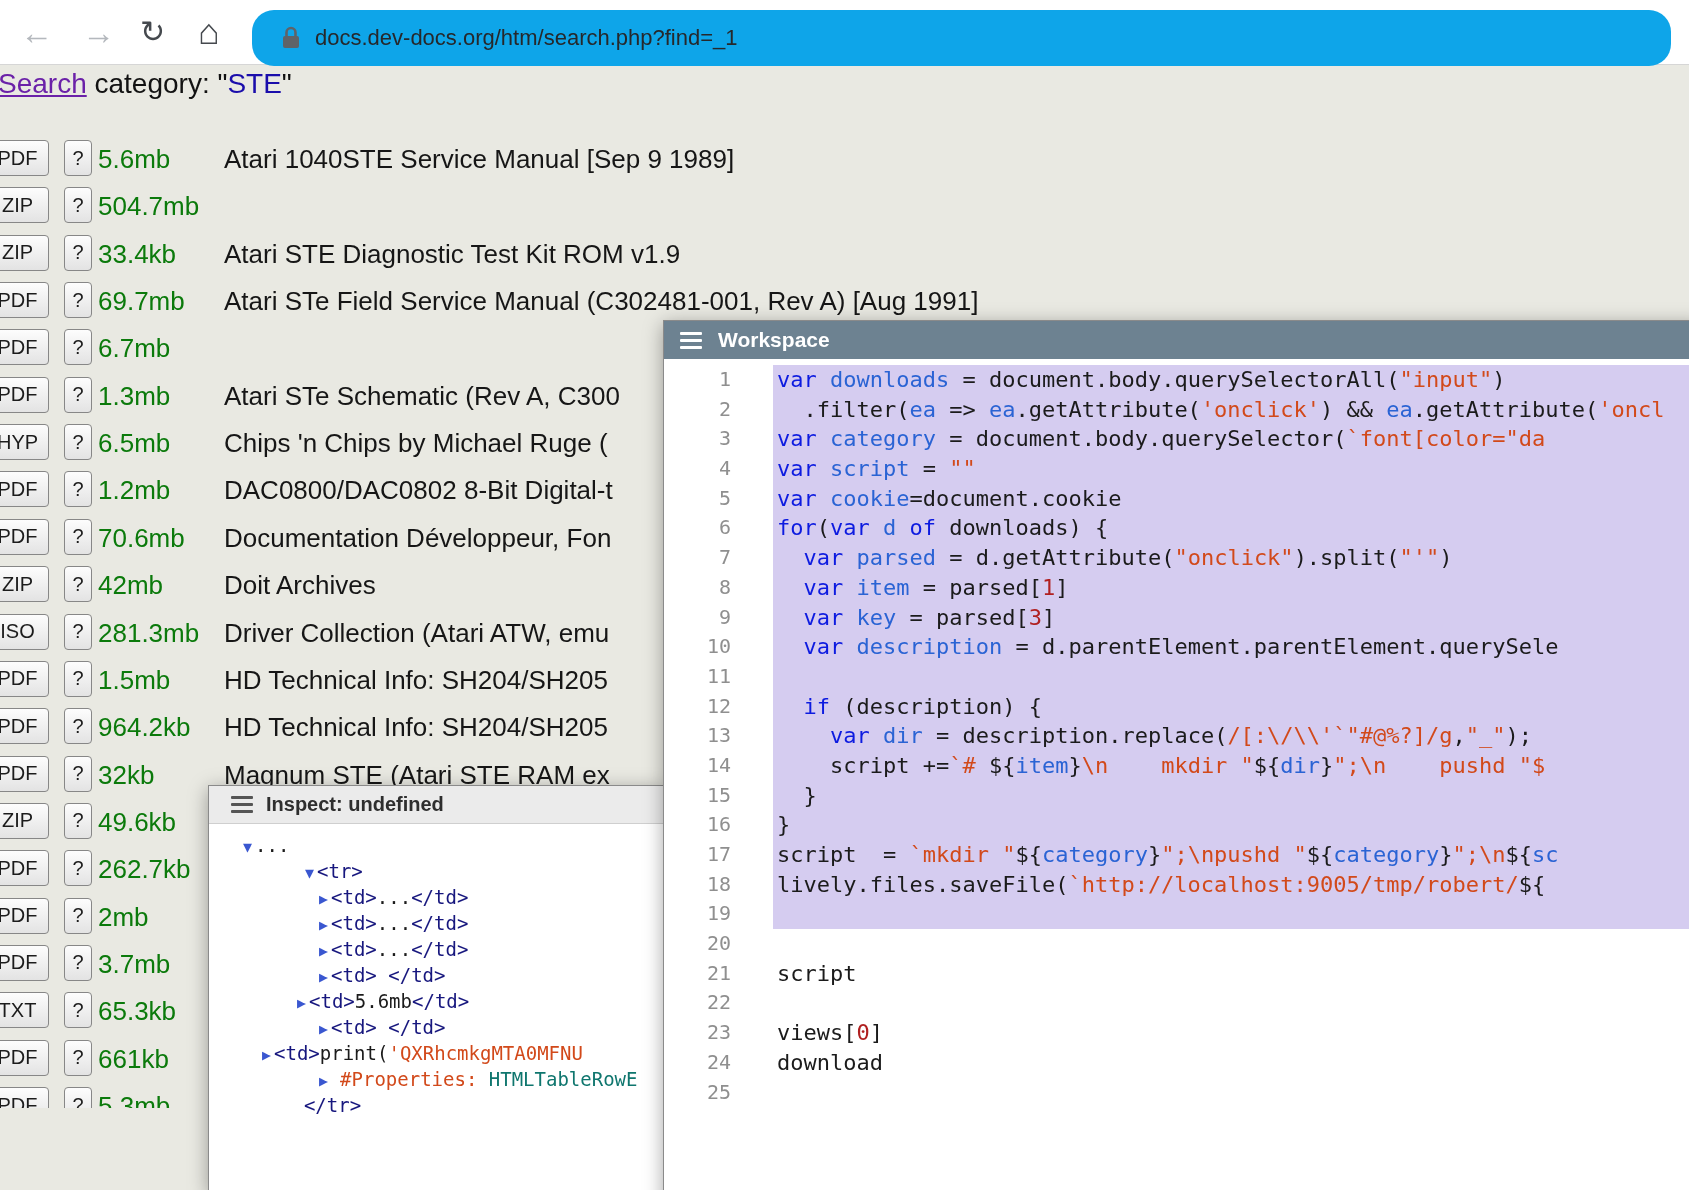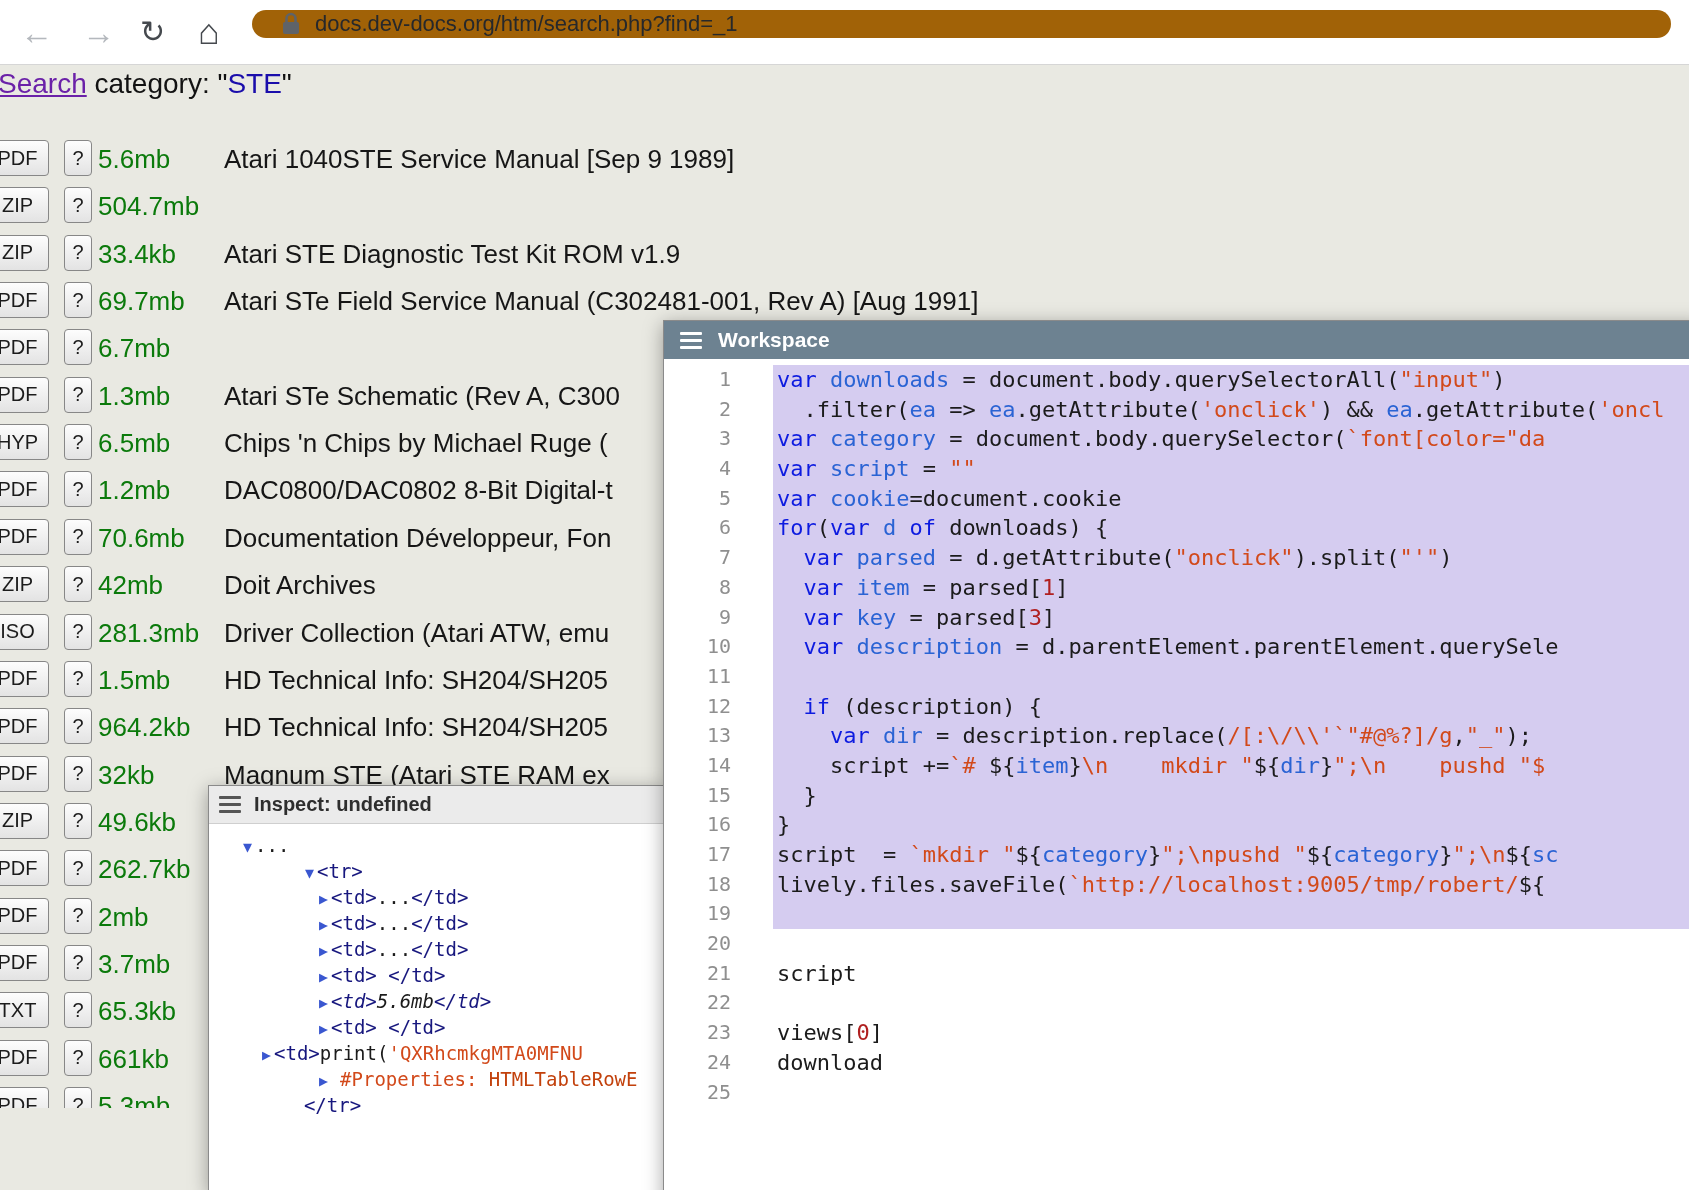--- a/index.html
+++ b/index.html
@@ -8,22 +8,22 @@
   
   .chrome{position:absolute;top:0;left:0;width:100%;height:64px;background:#fff;
     border-bottom:1px solid #d6d6d6;z-index:20;}
   .navicon{position:absolute;top:50%;transform:translateY(-50%);font-size:33px;
     color:#45494e;cursor:pointer;line-height:1;}
   .navicon.disabled{color:#b4b8bd;}
   .nav-back{left:20px;}
   .nav-fwd{left:82px;}
   .nav-refresh{left:140px;font-size:30px;}
   .nav-home{left:198px;font-size:36px;}
-  .omnibox{position:absolute;left:252px;top:10px;height:28px;right:18px;
-    background:#a16207;border-radius:22px;display:flex;align-items:center;
+  .omnibox{position:absolute;left:252px;top:10px;height:56px;right:18px;
+    background:#0ea5e9;border-radius:22px;display:flex;align-items:center;
     padding-left:30px;gap:15px;}
   .url{font-size:22px;color:#26282b;white-space:nowrap;}
 
   
   .page{position:absolute;top:65px;left:0;right:0;bottom:0;background:#e9e9e2;}
   .header{position:absolute;top:3px;left:-2px;font-size:28px;color:#121212;white-space:pre;}
   .slink{color:#6b21a8;text-decoration:underline;cursor:pointer;}
   .cat{color:#1a0dab;}
 
   .file-list{position:absolute;top:0;left:0;right:0;height:1043px;overflow:hidden;}
@@ -36,21 +36,21 @@
   .size{position:absolute;left:98px;top:9px;font-size:26px;color:#0b7a0b;white-space:nowrap;}
   .title{position:absolute;left:224px;top:9px;font-size:26px;color:#161616;white-space:nowrap;cursor:pointer;}
 
   
   .window{position:absolute;background:#fff;border:1px solid #8a8a8a;
     box-shadow:0 4px 18px rgba(0,0,0,.35);}
 
   
   .inspect{left:208px;top:720px;width:455px;height:405px;z-index:5;overflow:hidden;}
   .ititle{height:37px;background:#ebebeb;border-bottom:1px solid #cfcfcf;
-    display:flex;align-items:center;padding-left:10px;gap:13px;cursor:move;}
+    display:flex;align-items:center;padding-left:22px;gap:13px;cursor:move;}
   .ititle-text{font-weight:bold;font-size:20px;color:#2e2e2e;}
   .tree{position:absolute;top:38px;left:0;right:0;bottom:0;background:#fff;
     font-family:"DejaVu Sans Mono",monospace;font-size:19px;padding-top:8px;overflow:hidden;}
   .tree-row{height:26px;line-height:26px;white-space:pre;}
 
   
   .workspace{left:663px;top:255px;width:1040px;height:900px;z-index:10;overflow:hidden;}
   .wtitle{height:38px;background:#6d8291;display:flex;align-items:center;
     padding-left:16px;gap:16px;cursor:move;}
   .wtitle-text{color:#ffffff;font-weight:bold;font-size:21px;}
@@ -65,21 +65,21 @@
 
   
   .tk-k{color:#0d1be0;}
   .tk-v{color:#2a63d4;}
   .tk-d{color:#1b1b1b;}
   .tk-s{color:#d2491a;}
   .tk-n{color:#b02020;}
   .tk-a{color:#3a57d0;font-size:15px;padding-right:3px;}
   .tk-t{color:#17177e;}
   .tk-p{color:#d2491a;}
-  .tk-c{color:#c2410c;}
+  .tk-c{color:#0f766e;}
 
   
   .burger{display:inline-flex;flex-direction:column;gap:4px;width:22px;}
   .burger i{display:block;height:3px;border-radius:1px;background:#fff;}
   .burger.dark i{background:#555;}
 </style>
 </head>
 <body>
 
 <div class="chrome">
@@ -235,21 +235,21 @@
         </span>
       <span class="ititle-text">Inspect: undefined</span>
     </div>
     <div class="tree">
         <div class="tree-row" style="padding-left: 34px;"><span class="tk-a">▼</span><span class="tk-d">...</span></div>
         <div class="tree-row" style="padding-left: 96px;"><span class="tk-a">▼</span><span class="tk-t">&lt;tr&gt;</span></div>
         <div class="tree-row" style="padding-left: 110px;"><span class="tk-a">▶</span><span class="tk-t">&lt;td&gt;</span><span class="tk-d">...</span><span class="tk-t">&lt;/td&gt;</span></div>
         <div class="tree-row" style="padding-left: 110px;"><span class="tk-a">▶</span><span class="tk-t">&lt;td&gt;</span><span class="tk-d">...</span><span class="tk-t">&lt;/td&gt;</span></div>
         <div class="tree-row" style="padding-left: 110px;"><span class="tk-a">▶</span><span class="tk-t">&lt;td&gt;</span><span class="tk-d">...</span><span class="tk-t">&lt;/td&gt;</span></div>
         <div class="tree-row" style="padding-left: 110px;"><span class="tk-a">▶</span><span class="tk-t">&lt;td&gt;</span><span class="tk-d"> </span><span class="tk-t">&lt;/td&gt;</span></div>
-        <div class="tree-row" style="padding-left: 110px; font-style: italic;"><span class="tk-a">▶</span><span class="tk-t">&lt;td&gt;</span><span class="tk-d">5.6mb</span><span class="tk-t">&lt;/td&gt;</span></div>
+        <div class="tree-row" style="padding-left: 88px;"><span class="tk-a">▶</span><span class="tk-t">&lt;td&gt;</span><span class="tk-d">5.6mb</span><span class="tk-t">&lt;/td&gt;</span></div>
         <div class="tree-row" style="padding-left: 110px;"><span class="tk-a">▶</span><span class="tk-t">&lt;td&gt;</span><span class="tk-d"> </span><span class="tk-t">&lt;/td&gt;</span></div>
         <div class="tree-row" style="padding-left: 53px;"><span class="tk-a">▶</span><span class="tk-t">&lt;td&gt;</span><span class="tk-d">print(</span><span class="tk-s">'QXRhcmkgMTA0MFNU</span></div>
         <div class="tree-row" style="padding-left: 110px;"><span class="tk-a">▶ </span><span class="tk-p">#Properties: </span><span class="tk-c">HTMLTableRowE</span></div>
         <div class="tree-row" style="padding-left: 72px;"><span class="tk-d">  </span><span class="tk-t">&lt;/tr&gt;</span></div>
       </div>
   </div>
 
   <div class="window workspace">
     <div class="wtitle">
       <span class="burger">

